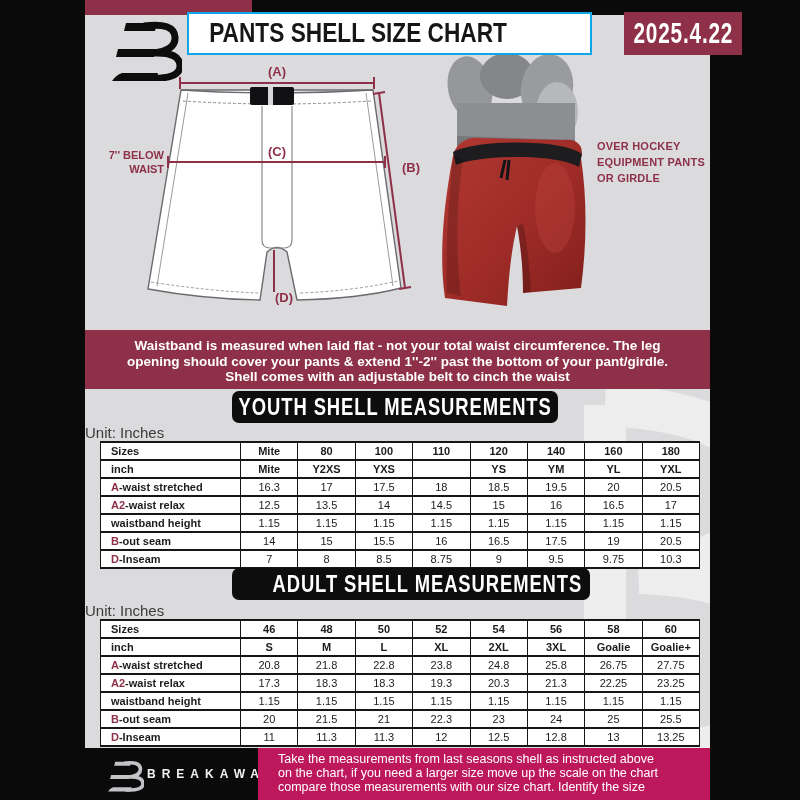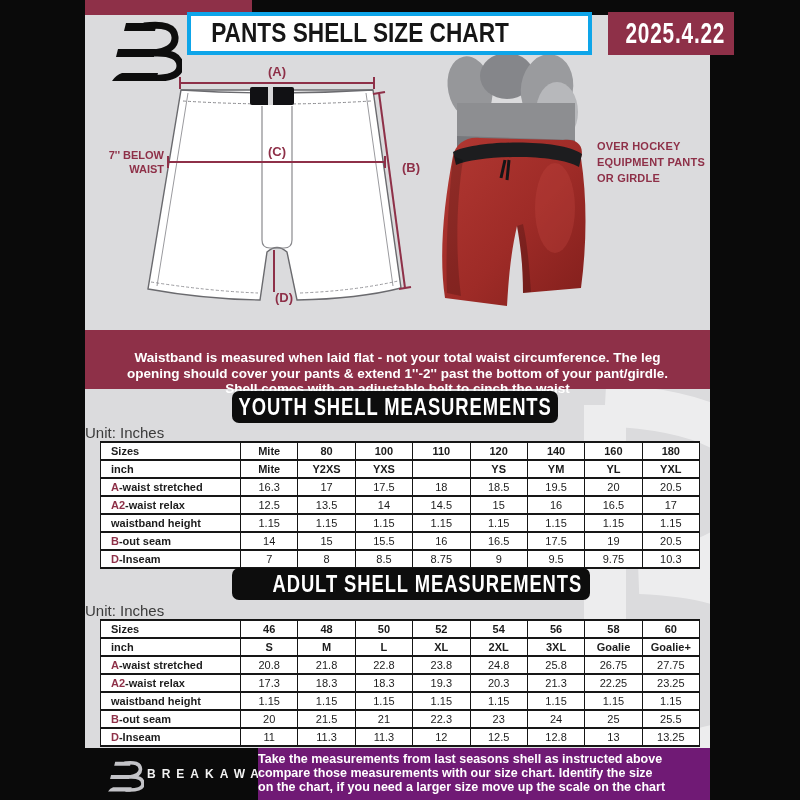--- a/index.html
+++ b/index.html
@@ -3,45 +3,45 @@
 <meta charset="utf-8">
 <style>
   html,body{margin:0;padding:0;background:#000;}
   .page{position:relative;width:800px;height:800px;background:#0a0a0a;overflow:hidden;
         font-family:"Liberation Sans",sans-serif;}
   .top-accent{position:absolute;left:85px;top:0;width:167px;height:16px;background:#8e3048;}
   .content{position:absolute;left:85px;top:15px;width:625px;height:733px;background:#dbdbdd;overflow:hidden;}
   .content > *{position:absolute;z-index:1;}
   .watermark{z-index:0;}
   .title-box{position:absolute;left:187px;top:12px;width:405px;height:43px;background:#fff;
-     border:4px solid #0ea5e9;box-sizing:border-box;display:flex;align-items:center;z-index:5;}
+     border:2px solid #0ea5e9;box-sizing:border-box;display:flex;align-items:center;z-index:5;}
   .title-box span{display:inline-block;font-size:27px;font-weight:700;color:#161616;
      transform:scale(.84,1.02);transform-origin:left center;letter-spacing:0;white-space:nowrap;padding-left:24px;}
-  .date-box{position:absolute;left:608px;top:12px;width:118px;height:43px;background:#8e3048;
-     display:flex;align-items:center;justify-content:center;z-index:5;padding-left:8px;}
+  .date-box{position:absolute;left:624px;top:12px;width:118px;height:43px;background:#8e3048;
+     display:flex;align-items:center;justify-content:center;z-index:5;}
   .date-box span{display:inline-block;color:#fff;font-size:26px;font-weight:700;
      transform:scale(.8,1.12);letter-spacing:1px;white-space:nowrap;}
   .photo-note{left:512px;top:123px;width:110px;color:#8e3048;font-size:11px;font-weight:700;
      line-height:16px;letter-spacing:.2px;}
   .notice{left:0;top:315px;width:625px;height:59px;background:#8e3048;color:#fff;
-     font-size:13.5px;font-weight:600;line-height:15.5px;text-align:center;padding-top:20px;box-sizing:border-box;}
+     font-size:13.5px;font-weight:600;line-height:15.5px;text-align:center;padding-top:8px;box-sizing:border-box;}
   .sec-head{width:326px;height:32px;background:#0d0d0d;border-radius:7px;
      display:flex;align-items:center;justify-content:center;}
   .sec-head span{display:inline-block;color:#fff;font-size:20px;font-weight:700;letter-spacing:1px;
      transform:scale(.92,1.18);white-space:nowrap;}
   .unit{width:625px;text-align:left;font-size:15px;color:#3b3b3b;}
   table.size{border-collapse:collapse;table-layout:fixed;width:600px;}
   table.size td{border:1px solid #161616;border-top-width:2px;border-bottom-width:2px;
      background:#fff;text-align:center;font-size:11px;height:14px;line-height:12px;padding:1px 0;color:#1c1c1c;}
   table.size td.lbl{text-align:left;padding-left:10px;font-weight:700;}
   table.size tr.hdr td{font-weight:700;}
   table.size .pfx{color:#8e3048;}
   table.size col.c0{width:140px;}
-  .footer-note{position:absolute;left:258px;top:748px;width:452px;height:52px;background:#701a75;
-     color:#fff;font-size:12.5px;font-weight:700;line-height:13.8px;padding:5px 0;box-sizing:border-box;}
+  .footer-note{position:absolute;left:258px;top:748px;width:452px;height:52px;background:#be185d;
+     color:#fff;font-size:12.5px;font-weight:400;line-height:13.8px;padding:5px 20px;box-sizing:border-box;}
   .brand-name{position:absolute;left:147px;top:767px;color:#f2f2f2;font-size:12px;font-weight:700;
      letter-spacing:6px;white-space:nowrap;}
   .dim{fill:#8e3048;font-size:13px;font-weight:700;font-family:"Liberation Sans",sans-serif;}
   .note-sm{fill:#8e3048;font-size:11px;font-weight:700;font-family:"Liberation Sans",sans-serif;}
 </style>
 </head>
 <body>
 
 <div class="page">
 
@@ -342,17 +342,17 @@
   <svg style="position:absolute;left:108px;top:758px;" width="36" height="34" viewBox="0 0 70 64">
     <path d="M32,9 Q62,5 63,20 Q64,33 42,36 Q68,35 68,49 Q68,63 34,61" fill="none" stroke="#c3c3c7" stroke-width="7"></path>
     <polygon points="14,6 45,6 43,14 12,14" fill="#c3c3c7"></polygon>
     <polygon points="6,32 44,32 42,40 4,40" fill="#c3c3c7"></polygon>
     <path d="M10,56 L46,56 L44,64 L0,64 Q4,58 10,56 Z" fill="#c3c3c7"></path>
   </svg>
   <div class="brand-name">BREAKAWAY</div>
 
   <div class="footer-note">
       <div>Take the measurements from last seasons shell as instructed above</div>
+      <div>on the chart, if you need a larger size move up the scale on the chart</div>
       <div>compare those measurements  with our size chart. Identify the size</div>
-      <div>on the chart, if you need a larger size move up the scale on the chart</div>
     </div>
 
 </div>
 
 </body></html>

